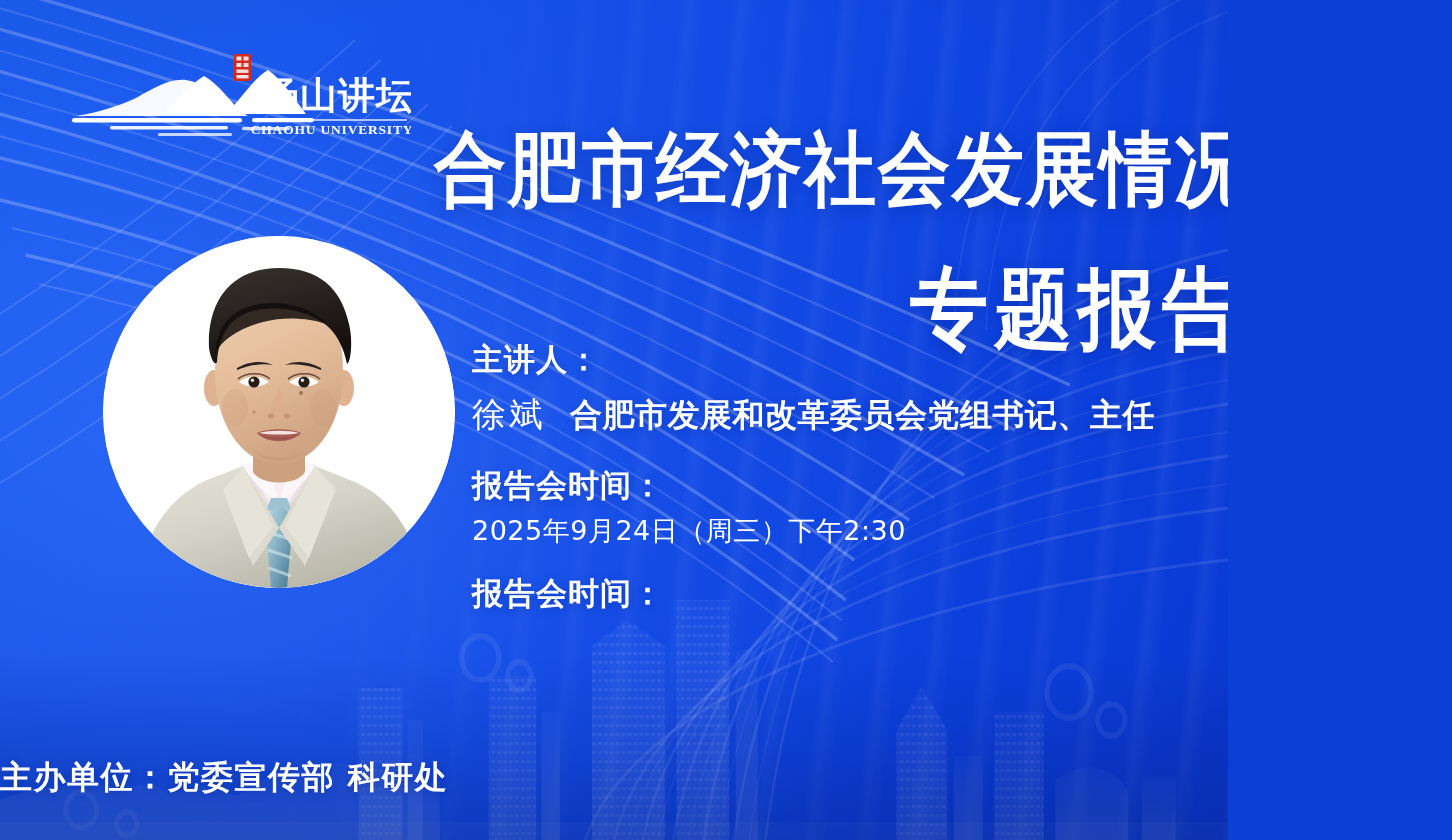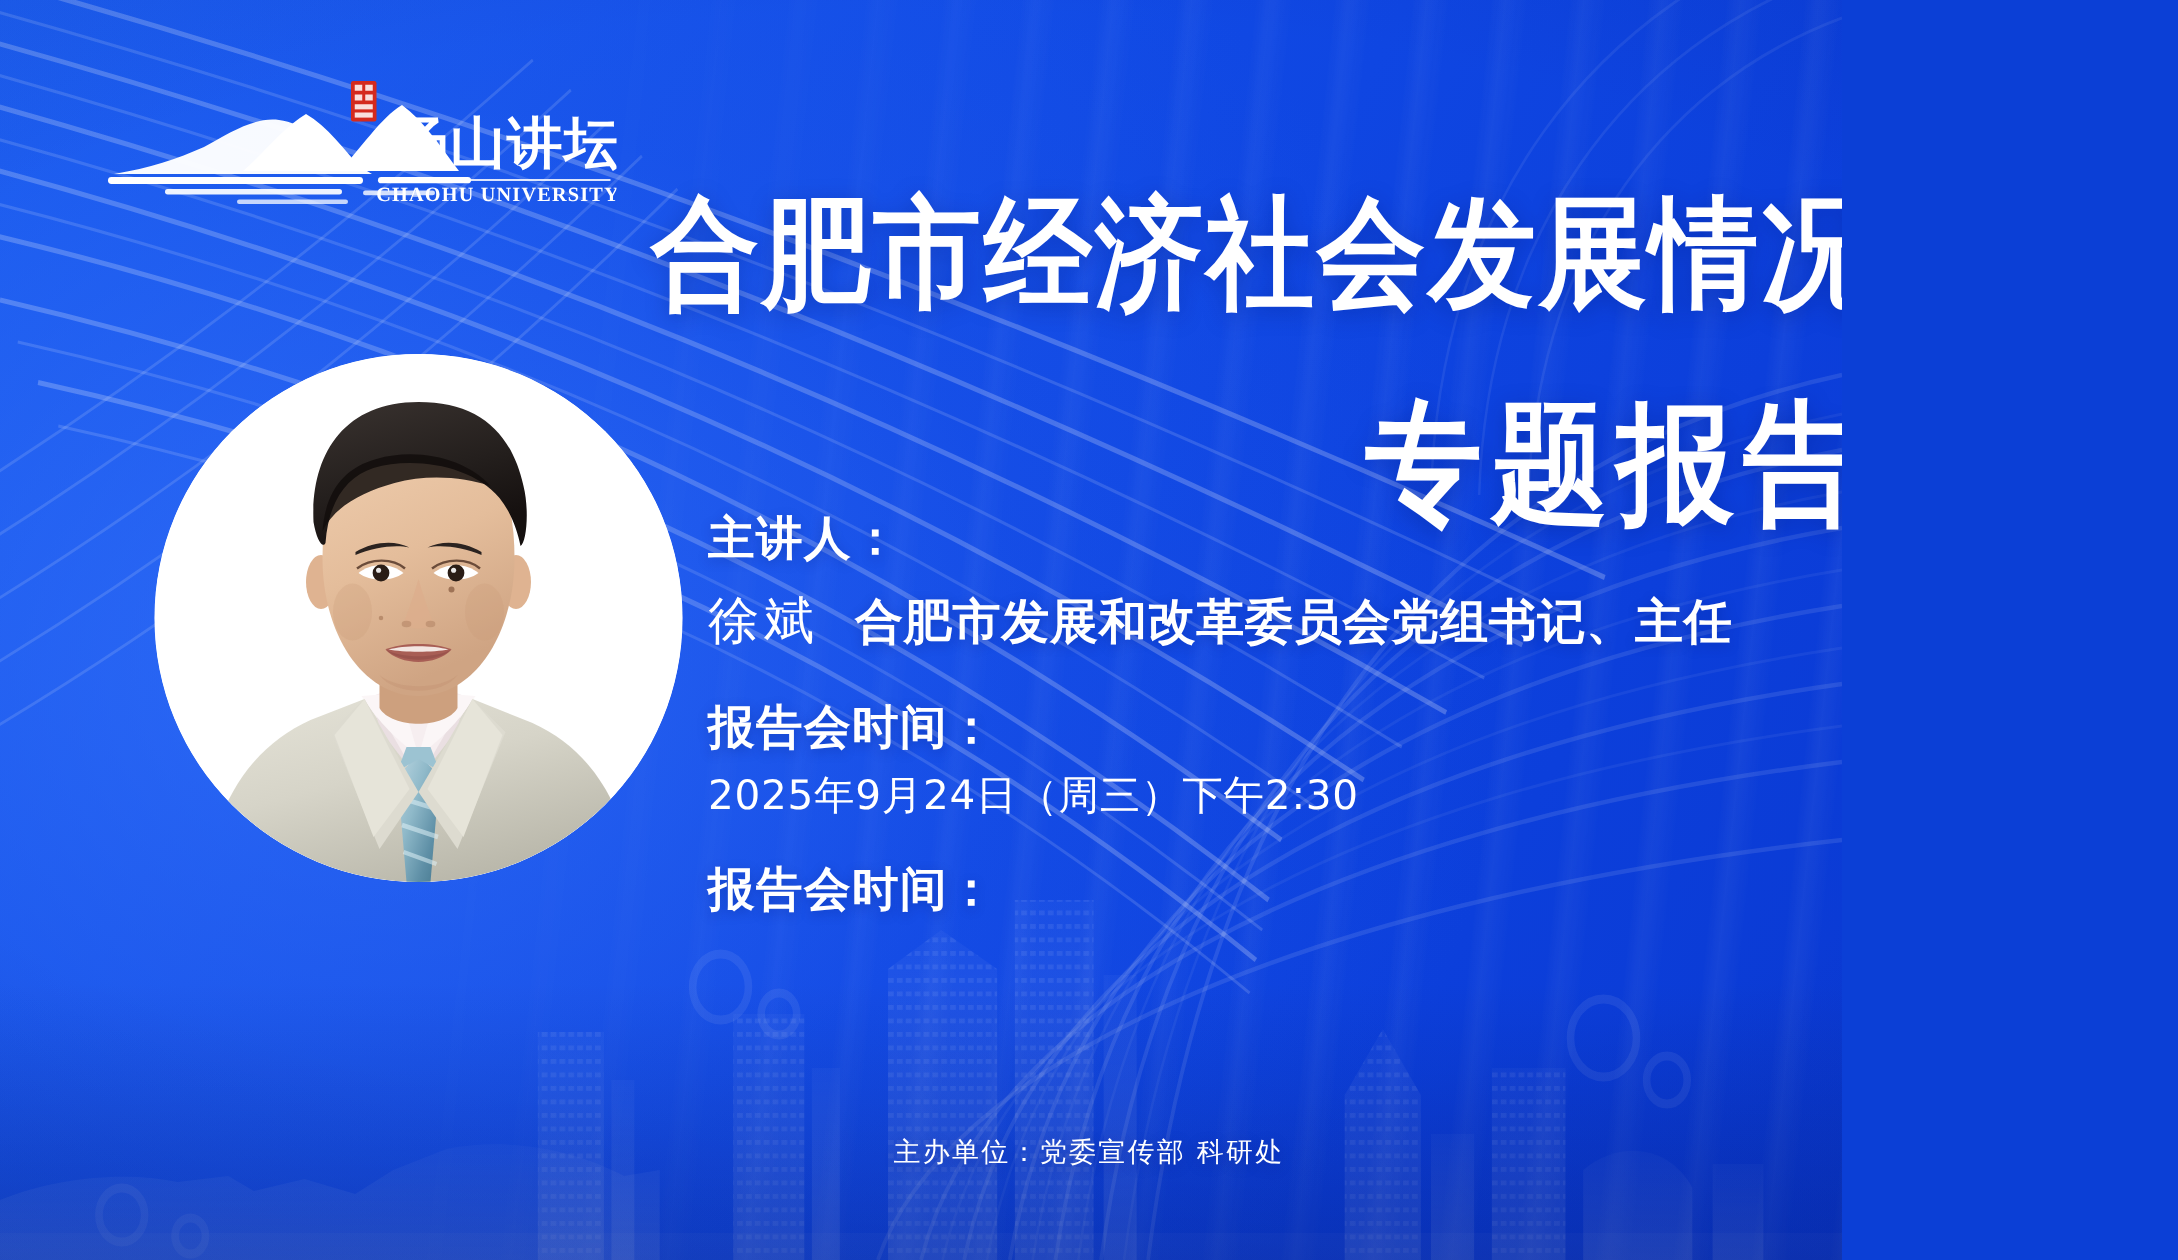--- a/index.html
+++ b/index.html
@@ -104,23 +104,23 @@
   .speaker-title { font-size:32px; font-weight:bold; letter-spacing:0.5px; }
 
   .gap-a { height:30px; }
   .gap-b { height:7px; }
   .gap-c { height:26px; }
   .gap-d { height:7px; }
 
   
   .organiser {
     position:absolute; left:0; top:756px; width:1452px;
-    text-align:center;
+    text-align:left;
     color:#ffffff;
-    font-size:18px; font-weight:normal; letter-spacing:1.5px;
+    font-size:32px; font-weight:bold; letter-spacing:1.5px;
     font-family:"DejaVu Sans","Liberation Sans",sans-serif;
     text-shadow:0 2px 9px rgba(3,26,120,0.32);
   }
 </style>
 </head>
 <body>
 
 <div class="poster">
 
   <div class="bg-layer fan">

